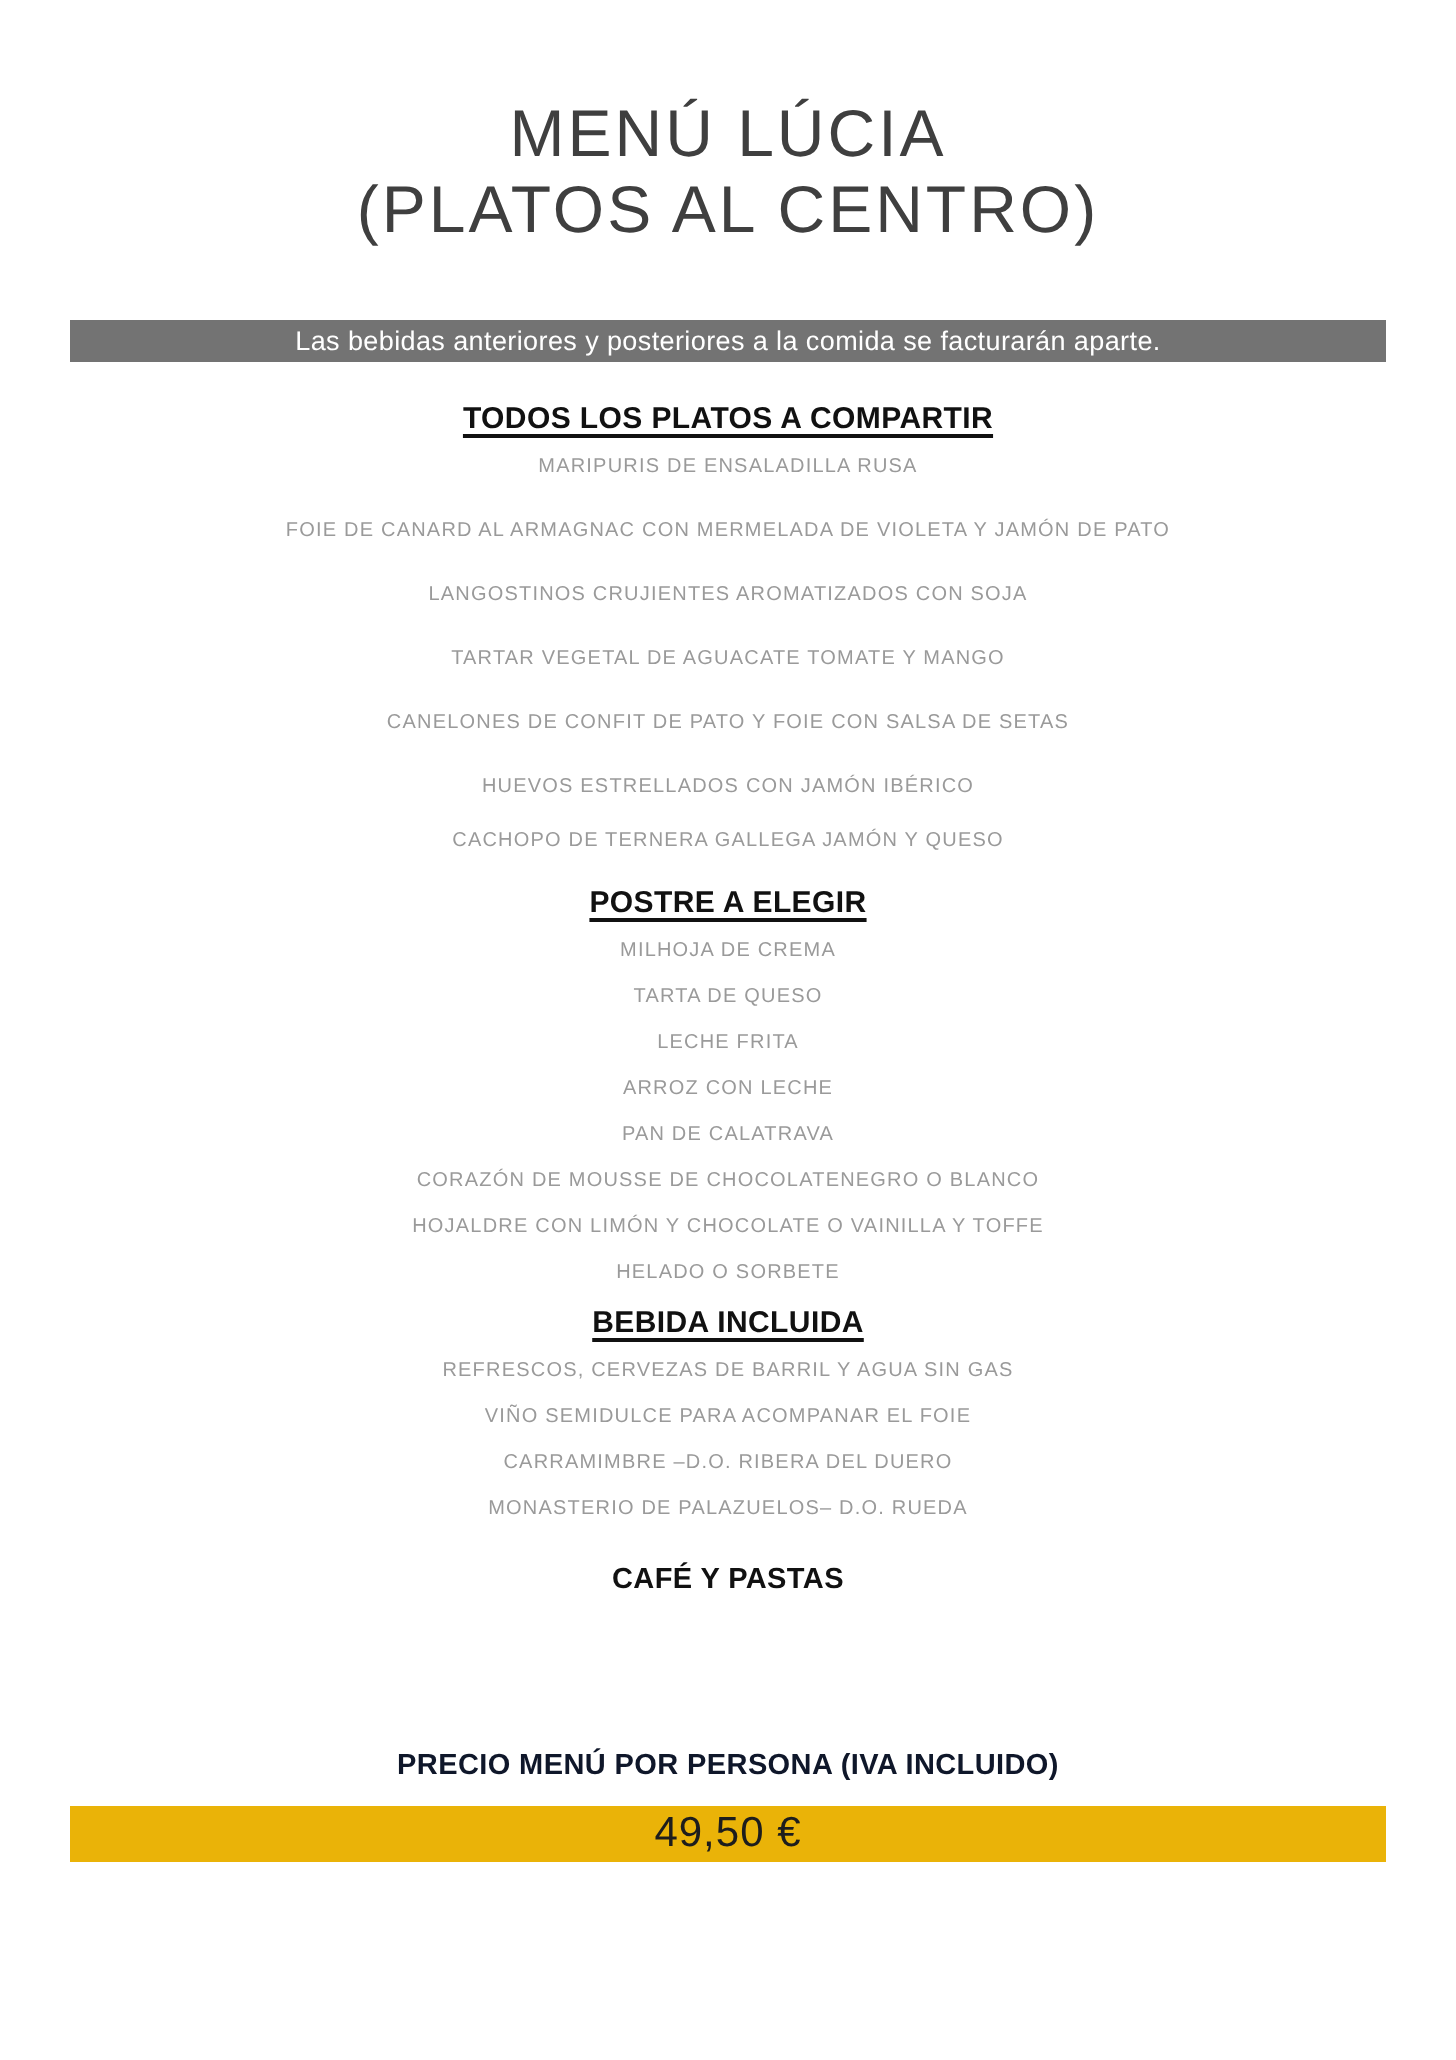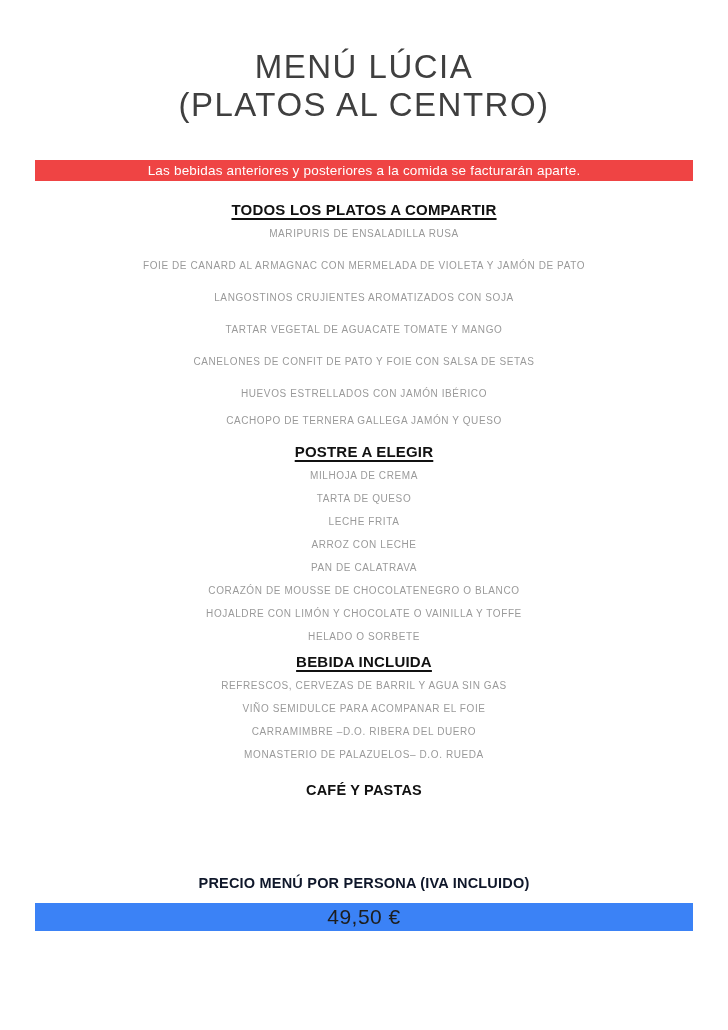--- a/index.html
+++ b/index.html
@@ -16,21 +16,21 @@
     color:#3f3f3f;
     font-size:33px;
     font-weight:300;
     line-height:38px;
     letter-spacing:1.5px;
   }
 
   .notice-banner{
     width:658px;height:21px;
     margin:36px auto 0 auto;
-    background:#ef4444;
+    background:#737373;
     color:#ffffff;
     font-size:13.5px;
     line-height:21px;
     letter-spacing:0.2px;
   }
 
   .section-heading{
     margin-top:20px;
     color:#111111;
     font-size:15px;
@@ -62,21 +62,21 @@
     margin-top:76px;
     color:#0f172a;
     font-size:14.5px;
     font-weight:bold;
     line-height:16px;
     letter-spacing:0.2px;
   }
   .price-banner{
     width:658px;height:28px;
     margin:12px auto 0 auto;
-    background:#3b82f6;
+    background:#eab308;
     color:#1d1d1d;
     font-size:21px;
     font-weight:300;
     line-height:28px;
     letter-spacing:0.5px;
   }
 </style>
 </head>
 <body>
 

